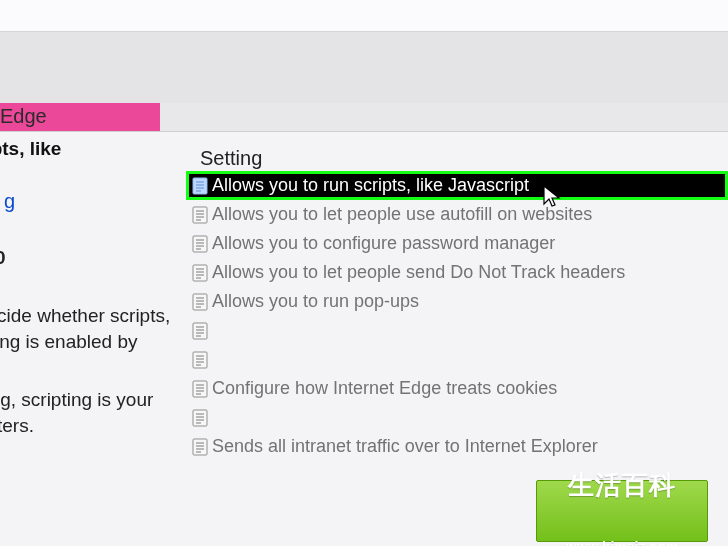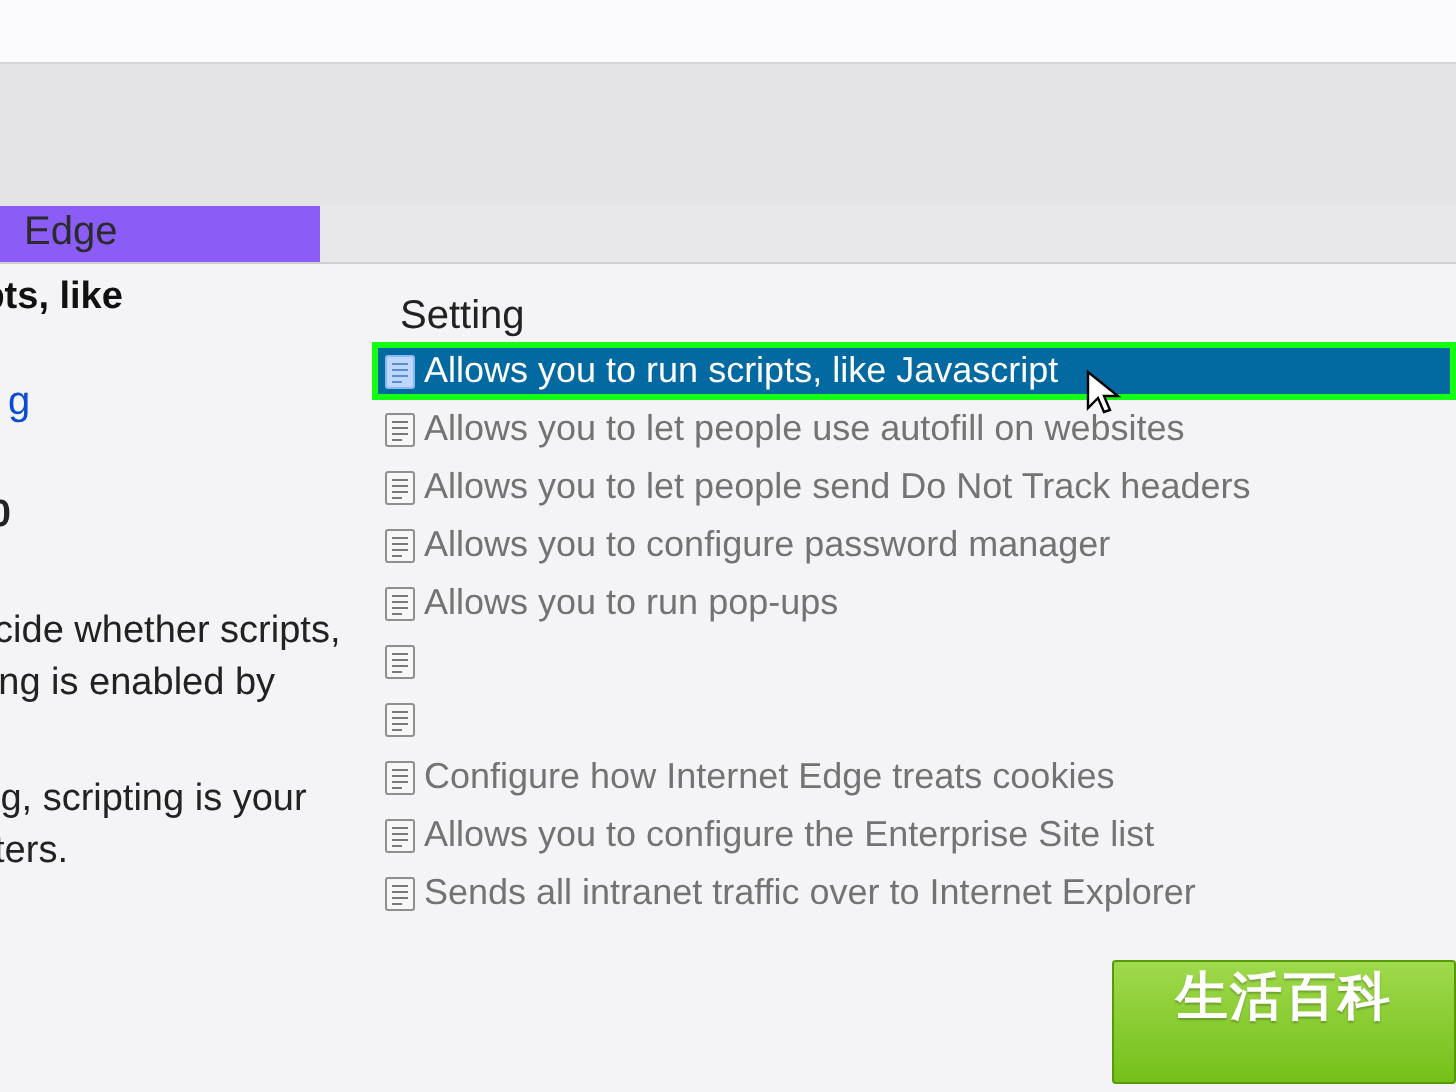--- a/index.html
+++ b/index.html
@@ -23,22 +23,22 @@
     top: 32px; left: 0;
     width: 728px; height: 71px;
     background: #e4e4e6;
   }
   .tab {
     position: absolute;
     left: 0; top: 103px;
     width: 160px; height: 28px;
     font-size: 20px;
     color: #2b2b2b;
-    background: #8b5cf6;
-    padding-left: 12px;
+    background: #ec4899;
+    padding-left: 0;
   }
   .tab span { display:inline-block; padding-top:2px; }
   .contentbg {
     position: absolute;
     left: 0; top: 131px;
     width: 728px;
     height: 415px;
     background: #f4f4f6;
     border-top: 1px solid #cfcfd2;
   }
@@ -94,47 +94,47 @@
     white-space: nowrap;
   }
   .row .icon {
     width: 26px;
     display: flex;
     justify-content: flex-start;
     padding-left: 4px;
   }
   .row .rowtext { flex: 1; padding-right: 8px; overflow: hidden; text-overflow: ellipsis; }
   .row.selected {
-    background: #0369a1;
+    background: #000000;
     color: #ffffff;
     outline: 3px solid #14ff14;
     outline-offset: -3px;
   }
   .row.selected .rowtext { color: #fff; }
   .row.selected .gp-icon rect.paper { fill: #bdd7ff; stroke:#8db8ef; }
   .row.selected .gp-icon line, .row.selected .gp-icon rect.ln { stroke:#5c8ed6; }
   .gp-icon rect.paper { fill: #f7f7f7; stroke:#8f8f8f; stroke-width:1; }
   .gp-icon .ln { stroke:#7a7a7a; stroke-width:1; }
   .cursor {
     position: absolute;
     left: 542px;
     top: 184px;
     width: 20px; height: 26px;
     pointer-events: none;
   }
   .watermark {
     position: absolute;
-    right: 0; bottom: 4px;
+    right: 20px; bottom: 4px;
     width: 172px; height: 62px;
     background: linear-gradient(#9fd94c,#74c01a);
     border: 1px solid #569a05;
     border-radius: 2px;
     color: #fff;
     display: flex; flex-direction: column;
-    align-items: center; justify-content: flex-start;
+    align-items: center; justify-content: center;
     font-family: Liberation Sans, sans-serif;
   }
   .watermark .big { font-size: 26px; font-weight: 700; text-shadow: 0 1px 1px rgba(0,0,0,.25); letter-spacing:1px;}
   .watermark .url { font-size: 14px; font-weight: 600; text-shadow: 0 1px 1px rgba(0,0,0,.25); margin-top: 36px; }
 </style>
 </head>
 <body>
 
 <div class="topbar"></div>
 <div class="mainband"></div>
@@ -183,44 +183,44 @@
     <div class="row">
       <span class="icon">
         <svg class="gp-icon" width="20" height="20" viewBox="0 0 20 20">
           <rect class="paper" x="3" y="2" width="14" height="16" rx="1"></rect>
           <line class="ln" x1="6" y1="6" x2="14" y2="6"></line>
           <line class="ln" x1="6" y1="9" x2="14" y2="9"></line>
           <line class="ln" x1="6" y1="12" x2="14" y2="12"></line>
           <line class="ln" x1="6" y1="15" x2="11" y2="15"></line>
         </svg>
       </span>
+      <span class="rowtext">Allows you to configure password manager</span>
+    </div>
+    <div class="row">
+      <span class="icon">
+        <svg class="gp-icon" width="20" height="20" viewBox="0 0 20 20">
+          <rect class="paper" x="3" y="2" width="14" height="16" rx="1"></rect>
+          <line class="ln" x1="6" y1="6" x2="14" y2="6"></line>
+          <line class="ln" x1="6" y1="9" x2="14" y2="9"></line>
+          <line class="ln" x1="6" y1="12" x2="14" y2="12"></line>
+          <line class="ln" x1="6" y1="15" x2="11" y2="15"></line>
+        </svg>
+      </span>
       <span class="rowtext">Allows you to let people send Do Not Track headers</span>
     </div>
     <div class="row">
       <span class="icon">
         <svg class="gp-icon" width="20" height="20" viewBox="0 0 20 20">
           <rect class="paper" x="3" y="2" width="14" height="16" rx="1"></rect>
           <line class="ln" x1="6" y1="6" x2="14" y2="6"></line>
           <line class="ln" x1="6" y1="9" x2="14" y2="9"></line>
           <line class="ln" x1="6" y1="12" x2="14" y2="12"></line>
           <line class="ln" x1="6" y1="15" x2="11" y2="15"></line>
         </svg>
       </span>
-      <span class="rowtext">Allows you to configure password manager</span>
-    </div>
-    <div class="row">
-      <span class="icon">
-        <svg class="gp-icon" width="20" height="20" viewBox="0 0 20 20">
-          <rect class="paper" x="3" y="2" width="14" height="16" rx="1"></rect>
-          <line class="ln" x1="6" y1="6" x2="14" y2="6"></line>
-          <line class="ln" x1="6" y1="9" x2="14" y2="9"></line>
-          <line class="ln" x1="6" y1="12" x2="14" y2="12"></line>
-          <line class="ln" x1="6" y1="15" x2="11" y2="15"></line>
-        </svg>
-      </span>
       <span class="rowtext">Allows you to run pop-ups</span>
     </div>
     <div class="row">
       <span class="icon">
         <svg class="gp-icon" width="20" height="20" viewBox="0 0 20 20">
           <rect class="paper" x="3" y="2" width="14" height="16" rx="1"></rect>
           <line class="ln" x1="6" y1="6" x2="14" y2="6"></line>
           <line class="ln" x1="6" y1="9" x2="14" y2="9"></line>
           <line class="ln" x1="6" y1="12" x2="14" y2="12"></line>
           <line class="ln" x1="6" y1="15" x2="11" y2="15"></line>
@@ -253,21 +253,20 @@
     <div class="row">
       <span class="icon">
         <svg class="gp-icon" width="20" height="20" viewBox="0 0 20 20">
           <rect class="paper" x="3" y="2" width="14" height="16" rx="1"></rect>
           <line class="ln" x1="6" y1="6" x2="14" y2="6"></line>
           <line class="ln" x1="6" y1="9" x2="14" y2="9"></line>
           <line class="ln" x1="6" y1="12" x2="14" y2="12"></line>
           <line class="ln" x1="6" y1="15" x2="11" y2="15"></line>
         </svg>
       </span>
-      <span class="rowtext">Allows you to configure the Enterprise Site list</span>
     </div>
     <div class="row">
       <span class="icon">
         <svg class="gp-icon" width="20" height="20" viewBox="0 0 20 20">
           <rect class="paper" x="3" y="2" width="14" height="16" rx="1"></rect>
           <line class="ln" x1="6" y1="6" x2="14" y2="6"></line>
           <line class="ln" x1="6" y1="9" x2="14" y2="9"></line>
           <line class="ln" x1="6" y1="12" x2="14" y2="12"></line>
           <line class="ln" x1="6" y1="15" x2="11" y2="15"></line>
         </svg>

